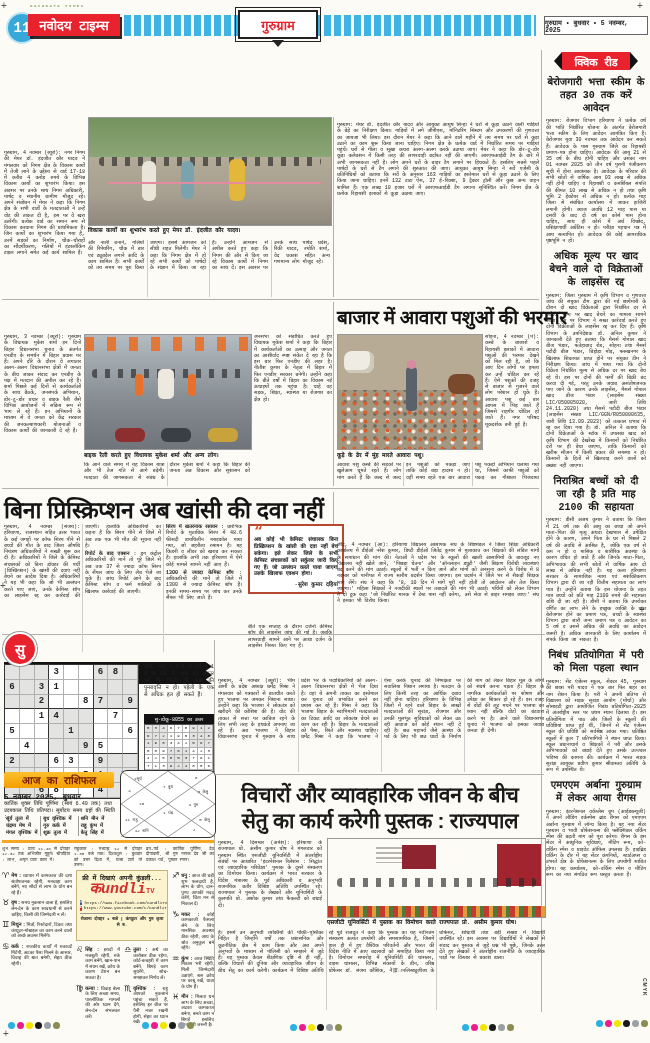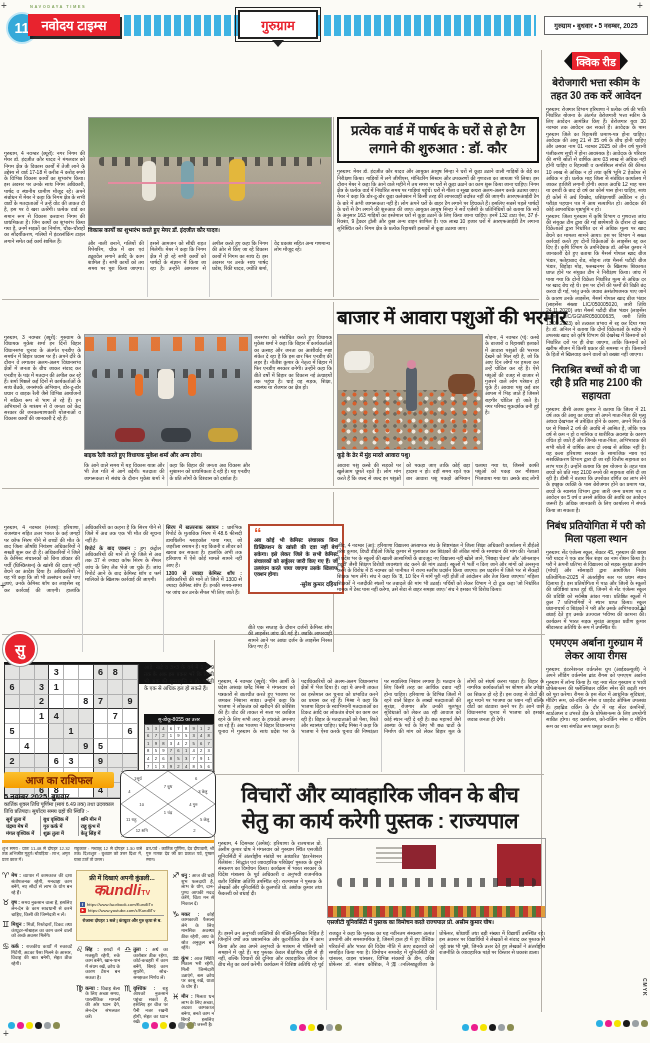--- a/index.html
+++ b/index.html
@@ -1,18 +1,18 @@
 <!DOCTYPE html>
 <html lang="hi"><head>
 <meta charset="utf-8">
 <style>
   html,body{margin:0;padding:0;background:#777;}
   .page{position:relative;width:650px;height:1043px;background:#fcfbf6;overflow:hidden;
         font-family:"Liberation Sans","DejaVu Sans",sans-serif;color:#1a1a1a;}
-  .abs{position:absolute;}
+  .abs{position:absolute;font-family:Liberation Mono, monospace;}
   .hline{position:absolute;height:1px;background:#b5b0a8;}
   .vline{position:absolute;width:1px;background:#b5b0a8;}
   .cross{position:absolute;font-size:10px;color:#555;}
 
   
   .brand-small{left:30px;top:4px;font-size:4px;letter-spacing:1.5px;color:#8a6;font-weight:bold;}
   .pageno{left:6px;top:12px;width:28px;height:28px;border-radius:50%;background:#36a9d9;
           border:2px solid #bfe6f5;color:#fff;font-weight:bold;font-size:14px;
           display:flex;align-items:center;justify-content:center;}
   .masthead{left:28px;top:14px;width:92px;height:22px;background:#e8232e;color:#fff;
@@ -149,21 +149,21 @@
          text-align:center;margin-right:2px;font-weight:bold;}
   .ic-yt{width:6px;height:4.5px;background:#d22;color:#fff;font-size:3px;line-height:4.5px;
          text-align:center;margin-right:2px;border-radius:1px;}
   .ad-sched{border-top:1px solid #999;margin-top:2px;padding-top:1px;font-size:4.4px;font-weight:bold;text-align:center;}
 
   
   .bk-t{position:absolute;width:330px;text-align:center;font-size:21px;font-weight:800;letter-spacing:-.3px;white-space:nowrap;}
 
   
   .qr{left:546px;top:52px;width:100px;height:960px;overflow:hidden;}
-  .qr-badge{position:relative;width:48px;height:18px;margin:0 auto 2px;background:#e8232e;color:#fff;
+  .qr-badge{position:relative;width:68px;height:18px;margin:0 auto 2px;background:#e8232e;color:#fff;
             font-size:11px;font-weight:bold;display:flex;align-items:center;justify-content:center;}
   .qr-badge:before{content:"";position:absolute;right:100%;border:9px solid transparent;border-right:8px solid #111;}
   .qr-badge:after{content:"";position:absolute;left:100%;border:9px solid transparent;border-left:8px solid #111;}
   .qr-title{font-size:10px;line-height:1.28;font-weight:800;text-align:center;margin:7px 0 3px;}
   .qr-body{font-size:5px;line-height:1.26;text-align:justify;color:#1d1d1d;}
 
   
   .dots{position:absolute;display:flex;gap:2px;}
   .dot{width:7px;height:7px;border-radius:50%;}
   .cmyk-v{position:absolute;left:642px;top:978px;writing-mode:vertical-rl;font-size:5px;
@@ -203,21 +203,20 @@
     <span class="ph-dotrow" style="top:36%;"></span>
     <span class="fig-white"></span>
     <span class="fig-teal"></span>
     <span class="fig-yellow"></span>
     <span class="ribbon"></span>
   </div>
   <div class="abs cap lead-cap">विकास कार्यों का शुभारंभ करते हुए मेयर डॉ. इंदजीत कौर यादव।</div>
   <div class="abs tiny cols4 lead-cols">और नाली बनाने, गलियों की रिपेयरिंग, चौक में बार एवं ट्यूबवेल लगाने आदि के काम शामिल हैं। सभी कार्यों को तय समय पर पूरा किया जाएगा। इससे आमजन को सीधी राहत मिलेगी। मेयर ने कहा कि निगम क्षेत्र में हो रहे सभी कार्यों को पार्षदों के संज्ञान में किया जा रहा है। उन्होंने आमजन से अपील करते हुए कहा कि निगम की ओर से किए जा रहे विकास कार्यों में निगम का साथ दें। इस अवसर पर उनके साथ पार्षद प्रवेश, रिंकी यादव, ज्योति शर्मा, वेद प्रकाश सहित अन्य गणमान्य लोग मौजूद रहे।</div>
 
   <div class="abs tag-box">
-    <div class="tag-title">प्रत्येक वार्ड में पार्षद के घरों से हो टैग लगाने की शुरुआत : डॉ. कौर</div>
     <div class="tiny tag-body">गुरुग्राम: मेयर डॉ. इंदजीत कौर यादव और आयुक्त आयुष सिन्हा ने घरों से कूड़ा उठाने वाली गाड़ियों के बेड़े का निरीक्षण किया। गाड़ियों में लगे जीपीएस, मॉनिटरिंग सिस्टम और उपकरणों की गुणवत्ता का जायजा भी लिया। इस दौरान मेयर ने कहा कि आने वाले महीने में तय समय पर घरों से कूड़ा उठाने का काम शुरू किया जाना चाहिए। निगम क्षेत्र के प्रत्येक वार्ड में निर्धारित समय पर गाड़ियां पहुंचें। घरों से गीला व सूखा कचरा अलग-अलग करके उठाया जाए। मेयर ने कहा कि डोर-टू-डोर कूड़ा कलेक्शन में किसी तरह की लापरवाही बर्दाश्त नहीं की जाएगी। आरएफआईडी टैग के बारे में अभी जागरूकता नहीं है। लोग अपने घरों के बाहर टैग लगाने पर हिचकते हैं। इसलिए सबसे पहले पार्षदों के घरों से टैग लगाने की शुरुआत की जाए। आयुक्त आयुष सिन्हा ने सर्वे एजेंसी के प्रतिनिधियों को बताया कि सर्वे के अनुसार 163 गाड़ियों का इस्तेमाल घरों से कूड़ा उठाने के लिए किया जाना चाहिए। इनमें 132 टाटा ऐस, 37 ई-रिक्शा, 9 ट्रैक्टर ट्रॉली और कुछ अन्य वाहन शामिल हैं। एक लाख 10 हजार घरों में आरएफआईडी टैग लगाना सुनिश्चित करें। निगम क्षेत्र के प्रत्येक रिहायशी इलाकों से कूड़ा उठाया जाए।</div>
   </div>
 
   <div class="abs tiny" style="left:4px;top:334px;width:77px;height:150px;">गुरुग्राम, 3 नवम्बर (ब्यूरो): गुरुग्राम के विधायक मुकेश शर्मा इन दिनों बिहार विधानसभा चुनाव के अंतर्गत एनडीए के समर्थन में बिहार प्रवास पर हैं। अपने दौरे के दौरान वे लगातार अलग-अलग विधानसभा क्षेत्रों में जनता के बीच जाकर संवाद कर एनडीए के पक्ष में मतदान की अपील कर रहे हैं। शर्मा पिछले कई दिनों से कार्यकर्ताओं के साथ बैठकें, जनसंपर्क अभियान, डोर-टू-डोर प्रचार व बाइक रैली जैसे विभिन्न आयोजनों में सक्रिय रूप से भाग ले रहे हैं। इन अभियानों के माध्यम से वे जनता को केंद्र सरकार की जनकल्याणकारी योजनाओं व विकास कार्यों की जानकारी दे रहे हैं।</div>
   <div class="photo photo-bike" style="left:84px;top:334px;width:166px;height:114px;">
     <span class="flags"></span>
     <span class="ph-dotrow" style="top:30%;"></span>
     <span class="fig-white"></span>
     <span class="scarf" style="left:30%;"></span>
     <span class="scarf" style="left:62%;"></span>
@@ -233,20 +232,21 @@
   <div class="photo photo-cattle" style="left:337px;top:334px;width:144px;height:114px;">
     <span class="garbage"></span>
     <span class="cow"></span>
     <span class="calf"></span>
     <span class="person"></span>
   </div>
   <div class="abs tiny" style="left:485px;top:334px;width:54px;height:124px;">सोहना, 4 नवम्बर (पं): कस्बे के बाजारों व रिहायशी इलाकों में आवारा पशुओं की भरमार देखने को मिल रही है, जो कि आए दिन लोगों पर हमला कर उन्हें चोटिल कर रहे हैं। ऐसे पशुओं की वजह से बाजार से गुजरने वाले लोग परेशान हो चुके हैं। आवारा पशु कई बार आपस में भिड़ जाते हैं जिससे राहगीर चोटिल हो जाते हैं। नगर परिषद मूकदर्शक बनी हुई है।</div>
   <div class="abs cap" style="left:337px;top:451px;width:144px;">कूड़े के ढेर में मुंह मारते आवारा पशु।</div>
   <div class="abs tiny cols3" style="left:337px;top:462px;width:202px;height:24px;">आवारा पशु कस्बे की सड़कों पर खुलेआम घूमते रहते हैं। लोग मांग करते हैं कि जल्द से जल्द इन पशुओं को पकड़ा जाए ताकि कोई बड़ा हादसा न हो। वहीं समय रहते एक बार आवारा पशु पकड़ो अभियान चलाया गया था, जिससे काफी पशुओं को पकड़ कर गौशाला भिजवाया गया था। उसके बाद लोगों को इन पशुओं से काफी निजात मिली थी। बाजार में सब्जी विक्रेताओं और रेहड़ी वालों को सबसे ज्यादा परेशानी झेलनी पड़ रही है।</div>
 
+  <div class="h2" style="left:4px;top:493px;width:328px;font-size:23px;">बिना प्रिस्क्रिप्शन अब खांसी की दवा नहीं</div>
   <div class="abs tiny cols3" style="left:4px;top:524px;width:238px;height:128px;">
       <p style="margin: 0px 0px 2px;">गुरुग्राम, 4 नवम्बर (संजय): हरियाणा, राजस्थान सहित उत्तर भारत के कई जगहों पर कॉफ सिरप पीने से बच्चों की मौत के बाद जिला औषधि नियंत्रण अधिकारियों ने सख्ती शुरू कर दी है। अधिकारियों ने जिले के केमिस्ट संचालकों को बिना डॉक्टर की पर्ची (प्रिस्क्रिप्शन) के खांसी की दवाएं नहीं बेचने का आदेश दिया है। अधिकारियों ने यह भी कहा कि जो भी उल्लंघन करते पाए जाएं, उनके केमिस्ट शॉप का लाइसेंस रद्द कर कार्रवाई की जाएगी। हालांकि अधिकारियों का कहना है कि सिरप पीने से जिले में अब तक एक भी मौत की सूचना नहीं है।</p>
       <p style="margin: 0px 0px 2px;"><b>रिपोर्ट के बाद एक्शन : </b>ड्रग कंट्रोल अधिकारियों की मानें तो पूरे जिले से अब तक 37 से ज्यादा कॉफ सिरप के सैंपल जांच के लिए लैब भेजे जा चुके हैं। जांच रिपोर्ट आने के बाद केमिस्ट शॉप व फर्म मालिकों के खिलाफ कार्रवाई की जाएगी।</p>
       <p style="margin: 0px 0px 2px;"><b>सिरप में खतरनाक रसायन : </b>प्रारंभिक रिपोर्ट के मुताबिक सिरप में 48.6 फीसदी डायथिलीन ग्लाइकॉल पाया गया, जो जहरीला रसायन है। यह किडनी व लीवर को खराब कर सकता है। हालांकि अभी तक हरियाणा में ऐसे कोई मामले सामने नहीं आए हैं।</p>
       <p style="margin: 0px 0px 2px;"><b>1300 से ज्यादा केमिस्ट शॉप : </b>अधिकारियों की मानें तो जिले में 1300 से ज्यादा केमिस्ट शॉप हैं। इनकी समय-समय पर जांच कर उनके सैंपल भी लिए जाते हैं।</p>
     </div>
   <div class="abs quote-box">
     <span class="qmark">“</span>
     <div class="qtext">अब कोई भी केमिस्ट संचालक बिना प्रिस्क्रिप्शन के खांसी की दवा नहीं बेच सकेगा। इसे लेकर जिले के सभी केमिस्ट संचालकों को सर्कुलर जारी किए गए हैं। जो उल्लंघन करते पाया जाएगा उसके खिलाफ एक्शन होगा।</div>
     <div class="qby">-सुरेश कुमार दहिया</div>
@@ -553,20 +553,21 @@
     <span class="flowers"></span>
   </div>
   <div class="abs cap" style="left:327px;top:918px;width:217px;">एसजीटी यूनिवर्सिटी में पुस्तक का विमोचन करते राज्यपाल प्रो. असीम कुमार घोष।</div>
   <div class="abs tiny cols3" style="left:218px;top:930px;width:327px;height:80px;">है। इसमें उन अनुभवी व्यक्तियों की पंक्ति-पुस्तिका निहित है जिन्होंने वर्षों तक प्रशासनिक और कूटनीतिक क्षेत्र में काम किया और अब अपने अनुभवों के माध्यम से पॉलिसी को समझने में जुटे हैं। यह पुस्तक केवल शैक्षणिक दृष्टि से ही नहीं, बल्कि विचारों की दुनिया और व्यावहारिक जीवन के बीच सेतु का कार्य करेगी। कार्यक्रम में विशिष्ट अतिथि रहे पूर्व राजदूत ने कहा कि पुस्तक का यह नवीनतम संस्करण अत्यंत उपयोगी और समसामयिक है, जिसमें हाल ही में हुए वैश्विक परिवर्तनों और भारत की विदेश नीति में आए बदलावों को समाहित किया गया है। विमोचन समारोह में यूनिवर्सिटी की चांसलर, वाइस चांसलर, विभिन्न संकायों के डीन, वरिष्ठ प्रोफेसर डॉ. संजय कौशिक, नै潀ानलिस्ट्यूजीजा के प्रोफेसर, शोधार्थी तथा बड़ी संख्या में विद्यार्थी उपस्थित रहे। इस अवसर पर विद्यार्थियों ने लेखकों से संवाद कर पुस्तक से जुड़े प्रश्न भी पूछे, जिनके उत्तर देते हुए लेखकों ने अंतर्राष्ट्रीय राजनीति के व्यावहारिक पक्षों पर विस्तार से प्रकाश डाला।</div>
 
   <div class="abs qr">
     <div class="qr-badge">क्विक रीड</div>
     <div>
         <div class="qr-title">बेरोजगारी भत्ता स्कीम के तहत 30 तक करें आवेदन</div>
         <div class="qr-body">गुरुग्राम: रोजगार विभाग हरियाणा ने प्रत्येक वर्ष की भांति निर्धारित योजना के अंतर्गत बेरोजगारी भत्ता स्कीम के लिए आवेदन आमंत्रित किए हैं। बेरोजगार युवा 30 नवम्बर तक आवेदन कर सकते हैं। आवेदक के पास गुरुग्राम जिले का रिहायशी प्रमाण-पत्र होना चाहिए। आवेदक की आयु 21 से 35 वर्ष के बीच होनी चाहिए और उसका नाम 01 नवम्बर 2025 को तीन वर्ष पुरानी पंजीकरण सूची में होना आवश्यक है। आवेदक के परिवार की सभी स्रोतों से वार्षिक आय 03 लाख से अधिक नहीं होनी चाहिए व रिहायशी व कमर्शियल संपत्ति की कीमत 10 लाख से अधिक न हो तथा कृषि भूमि 2 हेक्टेयर से अधिक न हो। प्रत्येक माह जिला से संबंधित कार्यालय में जाकर हाजिरी लगानी होगी। ब्याज अवधि 12 माह पास या दसवीं के बाद दो वर्ष का कोर्स पास होना चाहिए, साथ ही कोर्स में अर्ध विच्छेद, प्रशिक्षणार्थी अप्रेंटिस न हो। परीक्षा पहचान पत्र में आय सत्यापित हो। आवेदक की कोई आपराधिक पृष्ठभूमि न हो।</div>
+        <div class="qr-title">अधिक मूल्य पर खाद बेचने वाले दो विक्रेताओं के लाइसेंस रद्द</div>
         <div class="qr-body">गुरुग्राम: जिला गुरुग्राम में कृषि विभाग व गुणवत्ता जांच की संयुक्त टीम द्वारा की गई छापेमारी के दौरान दो खाद विक्रेताओं द्वारा निर्धारित दर से अधिक मूल्य पर खाद बेचने का मामला सामने आया। इस पर विभाग ने सख्त कार्रवाई करते हुए दोनों विक्रेताओं के लाइसेंस रद्द कर दिए हैं। कृषि विभाग के उपनिदेशक डॉ. अनिल कुमार ने जानकारी देते हुए बताया कि मैसर्स गोपाल खाद बीज भंडार, फतेहाबाद रोड, सोहना तथा मैसर्स पटौदी बीज भंडार, बिहोड़ा मोड़, फरुखनगर के खिलाफ शिकायत प्राप्त होने पर संयुक्त टीम ने निरीक्षण किया। जांच में पाया गया कि दोनों विक्रेता निर्धारित मूल्य से अधिक दर पर खाद बेच रहे थे। इस पर दोनों की फर्मों की बिक्री बंद करवा दी गई, परंतु उनके जवाब असंतोषजनक पाए जाने के कारण उनके लाइसेंस, मैसर्स गोपाल खाद बीज भंडार (लाइसेंस संख्या LIC/050005020, जारी तिथि 24.11.2020) तथा मैसर्स पटौदी बीज भंडार (लाइसेंस संख्या LIC/GGN/R050000635, जारी तिथि 13.09.2023) को तत्काल प्रभाव से रद्द कर दिया गया है। डॉ. अनिल ने बताया कि दोनों विक्रेताओं के स्टॉक में उपलब्ध खाद को कृषि विभाग की देखरेख में किसानों को निर्धारित दरों पर ही बेचा जाएगा, ताकि किसानों को खरीफ सीजन में किसी प्रकार की समस्या न हो। किसानों के हितों से खिलवाड़ करने वालों को बख्शा नहीं जाएगा।</div>
         <div class="qr-title">निराश्रित बच्चों को दी जा रही है प्रति माह 2100 की सहायता</div>
         <div class="qr-body">गुरुग्राम: डीसी अजय कुमार ने बताया कि जिला में 21 वर्ष तक की आयु का बच्चा जो अपने माता-पिता की मृत्यु अथवा देखभाल से उपेक्षित होने के कारण, अपने पिता के घर से पिछले 2 वर्ष की अवधि से आश्रित है, जोकि एक वर्ष से कम न हो व मासिक व शारीरिक अवस्था के कारण वंचित हो जाते हैं और जिनके माता-पिता, अभिभावक की सभी स्रोतों से वार्षिक आय दो लाख से अधिक नहीं है। यह कला हरियाणा सरकार के सामाजिक न्याय एवं सशक्तिकरण विभाग द्वारा दी जा रही वित्तीय सहायता का लाभ पात्र है। उन्होंने बताया कि इस योजना के तहत पात्र बच्चों को प्रति माह 2100 रुपये की सहायता राशि दी जा रही है। डीसी ने बताया कि उपरोक्त वर्णित का लाभ लेने के इच्छुक व्यक्ति के पास बेरोजगार होने का प्रमाण पत्र, बच्चों के स्वास्थ्य विभाग द्वारा जारी जन्म प्रमाण पत्र व आवेदन का 5 वर्ष व उससे अधिक की अवधि का आवेदन जरूरी है। अधिक जानकारी के लिए कार्यालय में संपर्क किया जा सकता है।</div>
         <div class="qr-title">निबंध प्रतियोगिता में परी को मिला पहला स्थान</div>
         <div class="qr-body">गुरुग्राम: सेंट एंजेल्स स्कूल, सेक्टर 45, गुरुग्राम की छात्रा परी यादव ने एक बार फिर शहर का नाम रोशन किया है। परी ने अपनी प्रतिभा से विद्यालय को सड़क सुरक्षा आयोग (मोर्चा) और सोसाइटी द्वारा आयोजित निबंध प्रतियोगिता-2025 में अंतर्राष्ट्रीय स्तर पर प्रथम स्थान दिलाया है। इस प्रतियोगिता में पाठ और जिलों के स्कूलों की प्रविष्टियां प्राप्त हुई थीं, जिनमें से सेंट एंजेल्स स्कूल की प्रविष्टि को सर्वश्रेष्ठ आंका गया। प्रतिष्ठित स्कूलों में कुल 7 प्रतिभागियों ने स्थान प्राप्त किया। स्कूल प्रधानाचार्य व शिक्षकों ने परी और उसके अभिभावकों को बधाई देते हुए उसके उज्ज्वल भविष्य की कामना की। कार्यक्रम में भारत सड़क सुरक्षा आयुक्त प्रवीण कुमार श्रीवास्तव अतिथि के रूप में उपस्थित थे।</div>
         <div class="qr-title">एमएएम अर्बाना गुरुग्राम में लेकर आया रीगस</div>
         <div class="qr-body">गुरुग्राम: इंटरनेशनल वर्कप्लेस ग्रुप (आईडब्ल्यूजी) ने अपने लीडिंग वर्कस्पेस ब्रांड रीगस को एमएएम अर्बाना गुरुग्राम में लॉन्च किया है। यह नया सेंटर गुरुग्राम व भावी प्रोफेशनल्स की फ्लेक्सिबल वर्किंग स्पेस की बढ़ती मांग को पूरा करेगा। रीगस के इस सेंटर में आधुनिक सुविधाएं, मीटिंग रूम, को-वर्किंग स्पेस व प्राइवेट ऑफिस उपलब्ध हैं। हाइब्रिड वर्किंग के दौर में यह सेंटर कंपनियों, स्टार्टअप्स व उभरते क्षेत्र के प्रोफेशनल्स के लिए उपयोगी साबित होगा। यह कार्यालय, को-वर्किंग स्पेस व मीटिंग रूम का नया संगठित रूप प्रस्तुत करता है।</div>
       </div>
   </div>
 

